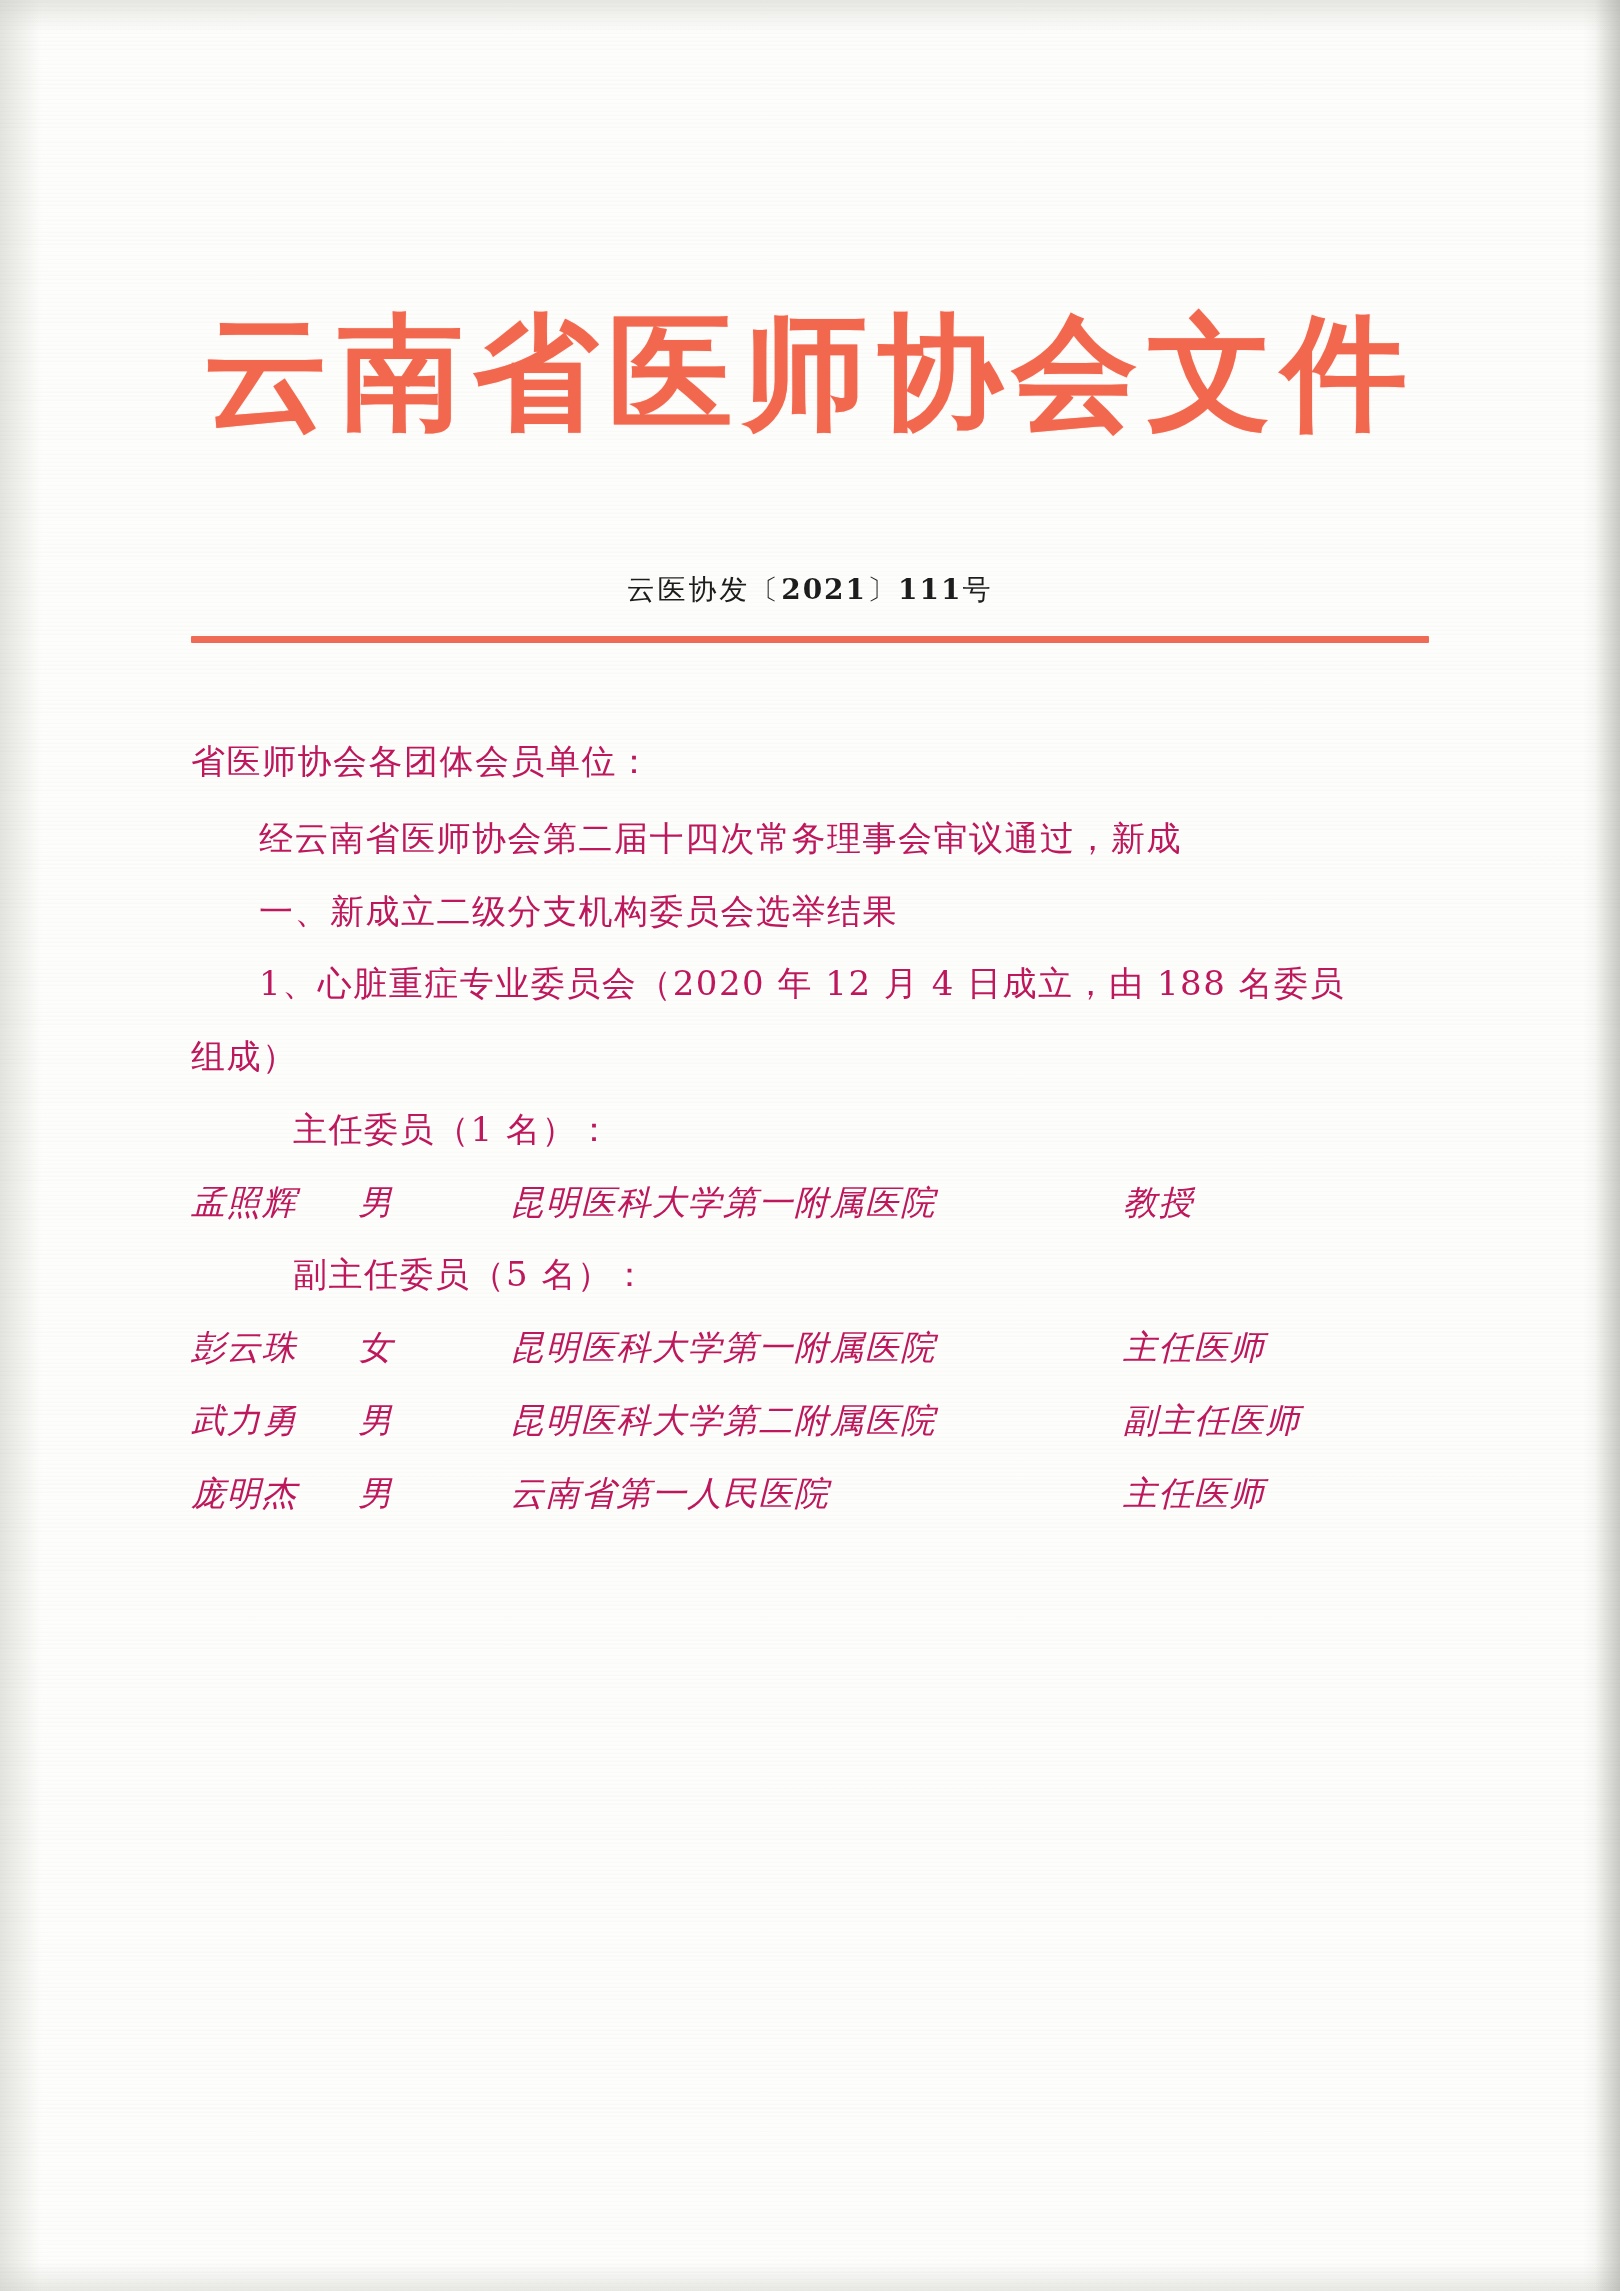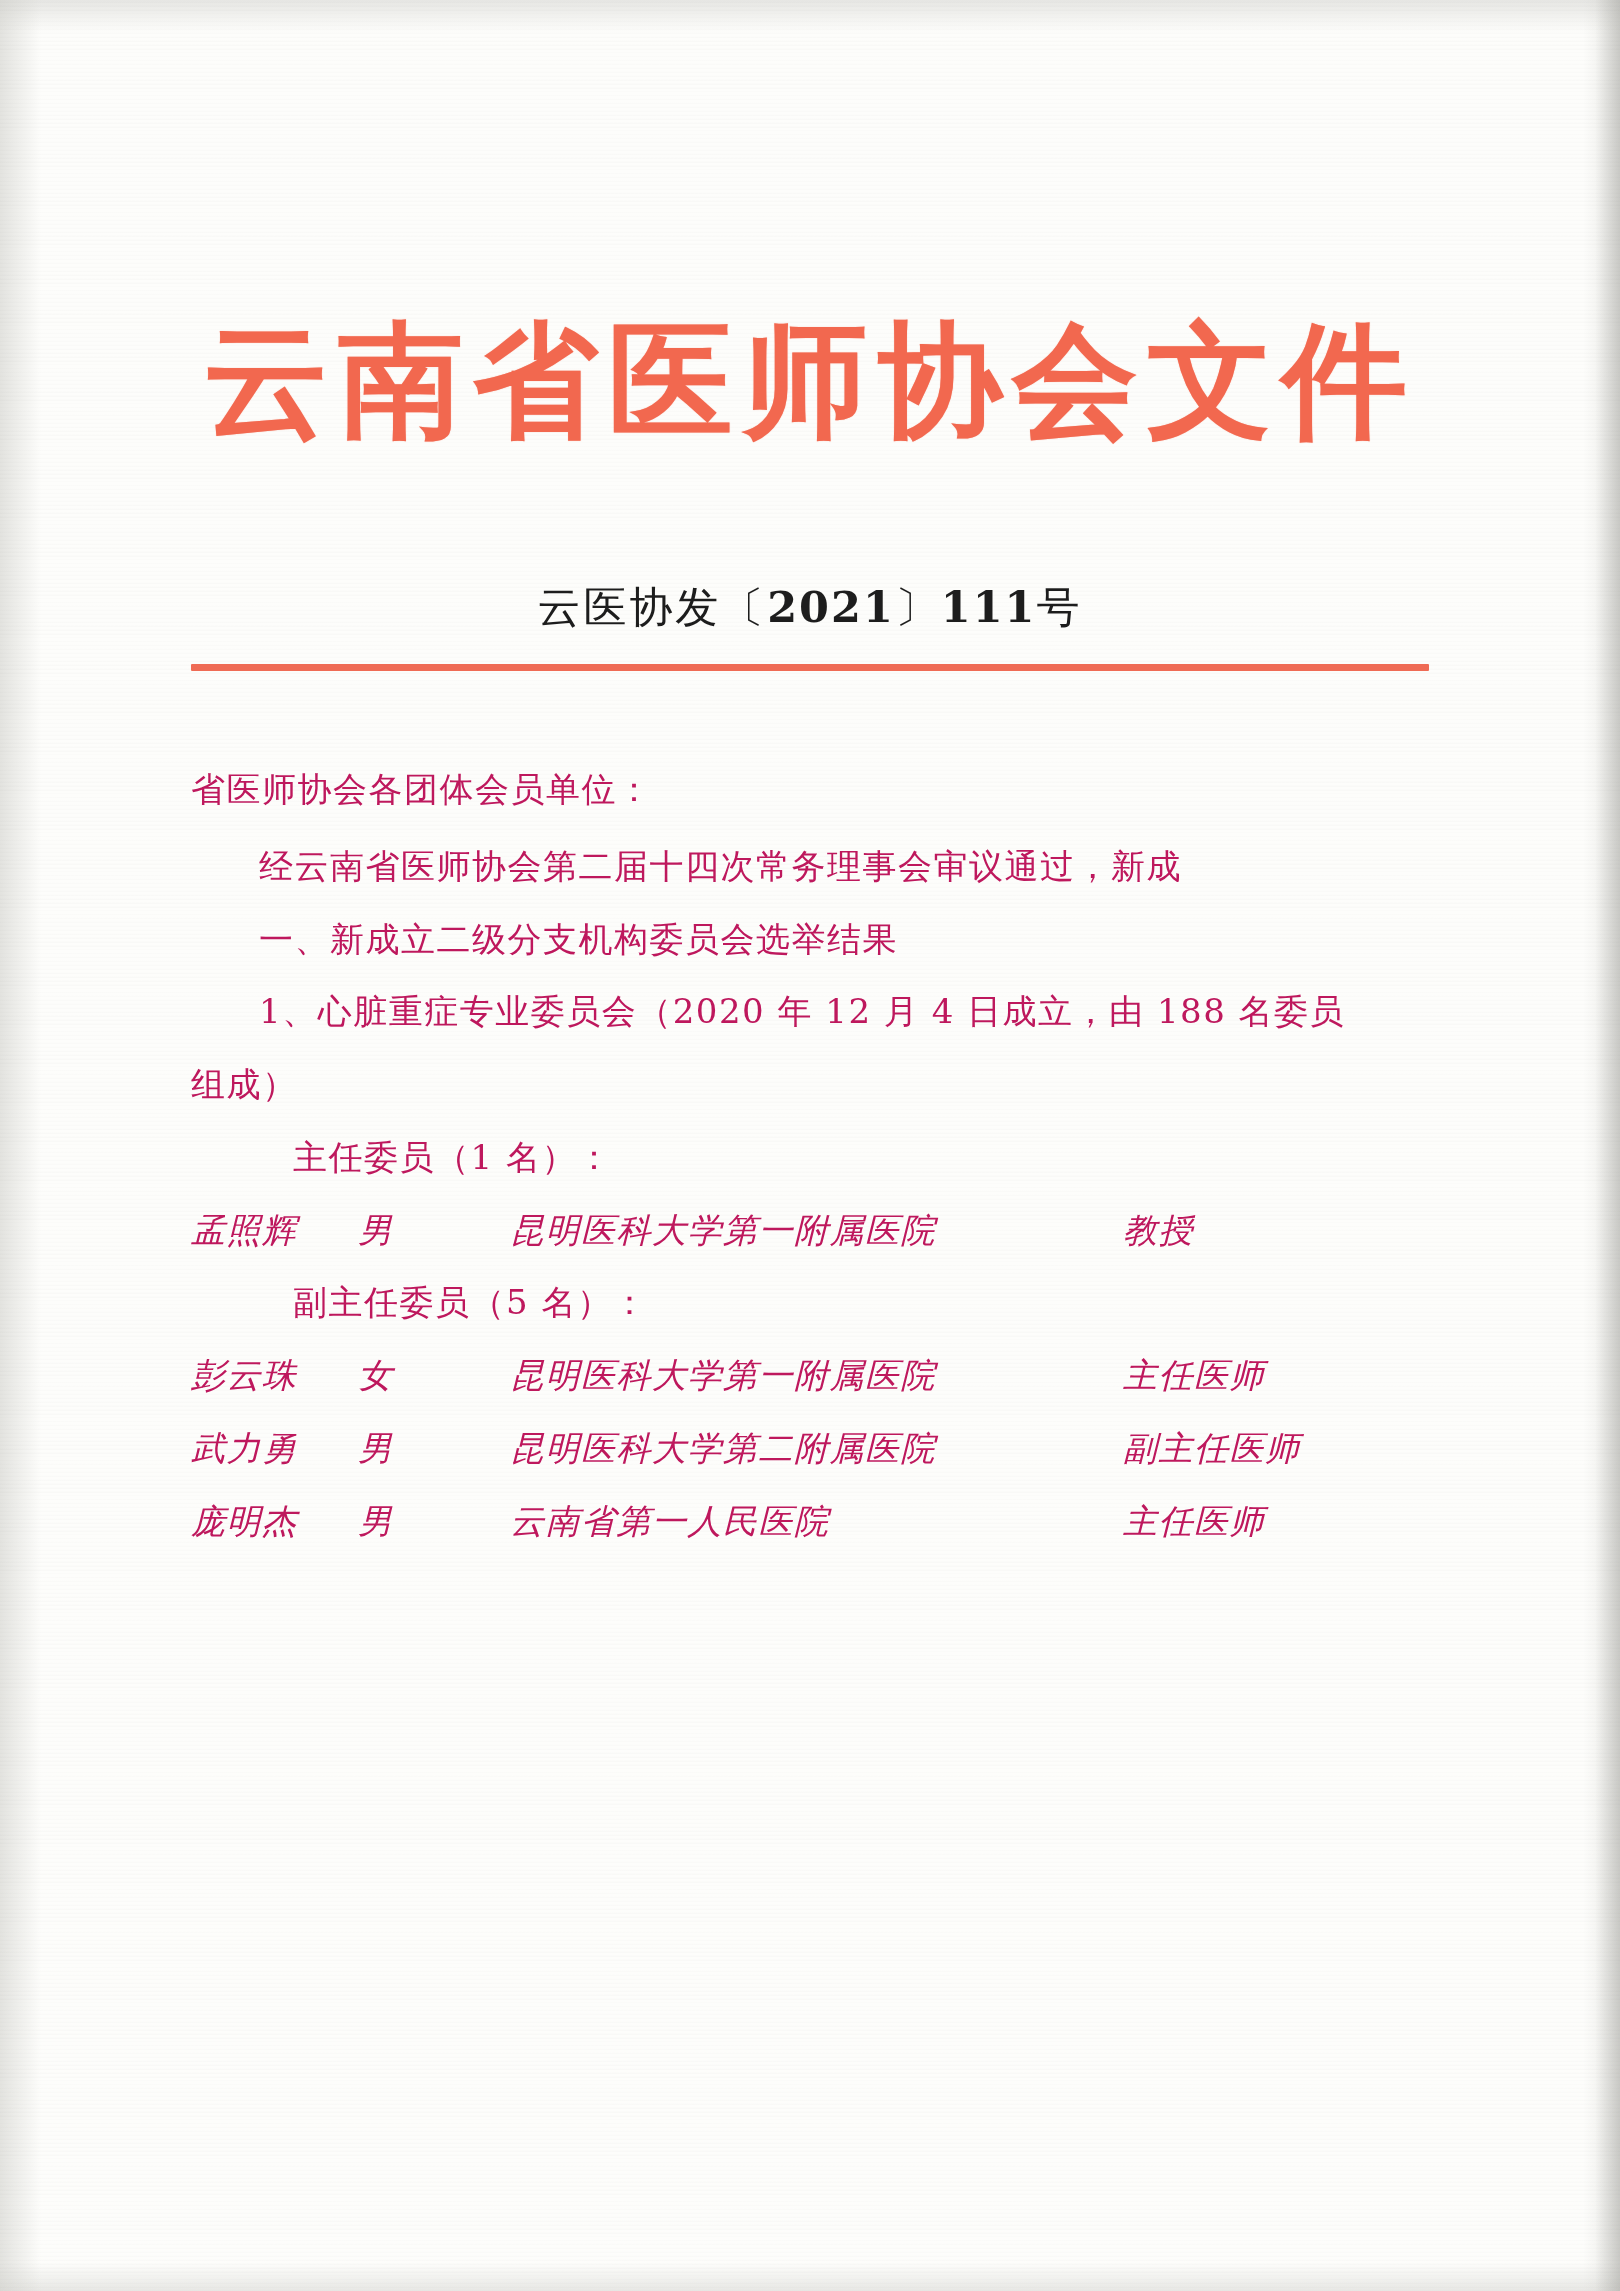--- a/index.html
+++ b/index.html
@@ -42,21 +42,21 @@
       repeating-linear-gradient(0deg, rgba(0,0,0,0.5) 0px, rgba(0,0,0,0) 2px, rgba(0,0,0,0) 3.9px);
     pointer-events: none;
   }
 
   .content {
     position: absolute;
     left: 0;
     top: 0;
     right: 0;
     bottom: 0;
-    padding: 16px 191px;
+    padding: 8px 191px;
     box-sizing: border-box;
   }
 
   
   .masthead {
     margin-top: 294px;
     text-align: center;
     color: #f2684f;
     font-family: "DejaVu Serif", "Liberation Serif", serif;
     font-size: 125px;
@@ -68,21 +68,21 @@
   }
 
   
   .docnum-row {
     margin-top: 129px;
     text-align: center;
   }
   .docnum {
     display: inline-block;
     font-family: "DejaVu Serif", "Liberation Serif", serif;
-    font-size: 43px;
+    font-size: 28px;
     color: #1d1d1d;
     letter-spacing: 2.9px;
   }
   .docnum .num {
     font-weight: bold;
     letter-spacing: 2px;
   }
 
   .red-rule {
     margin: 27.4px 0 0 0;

